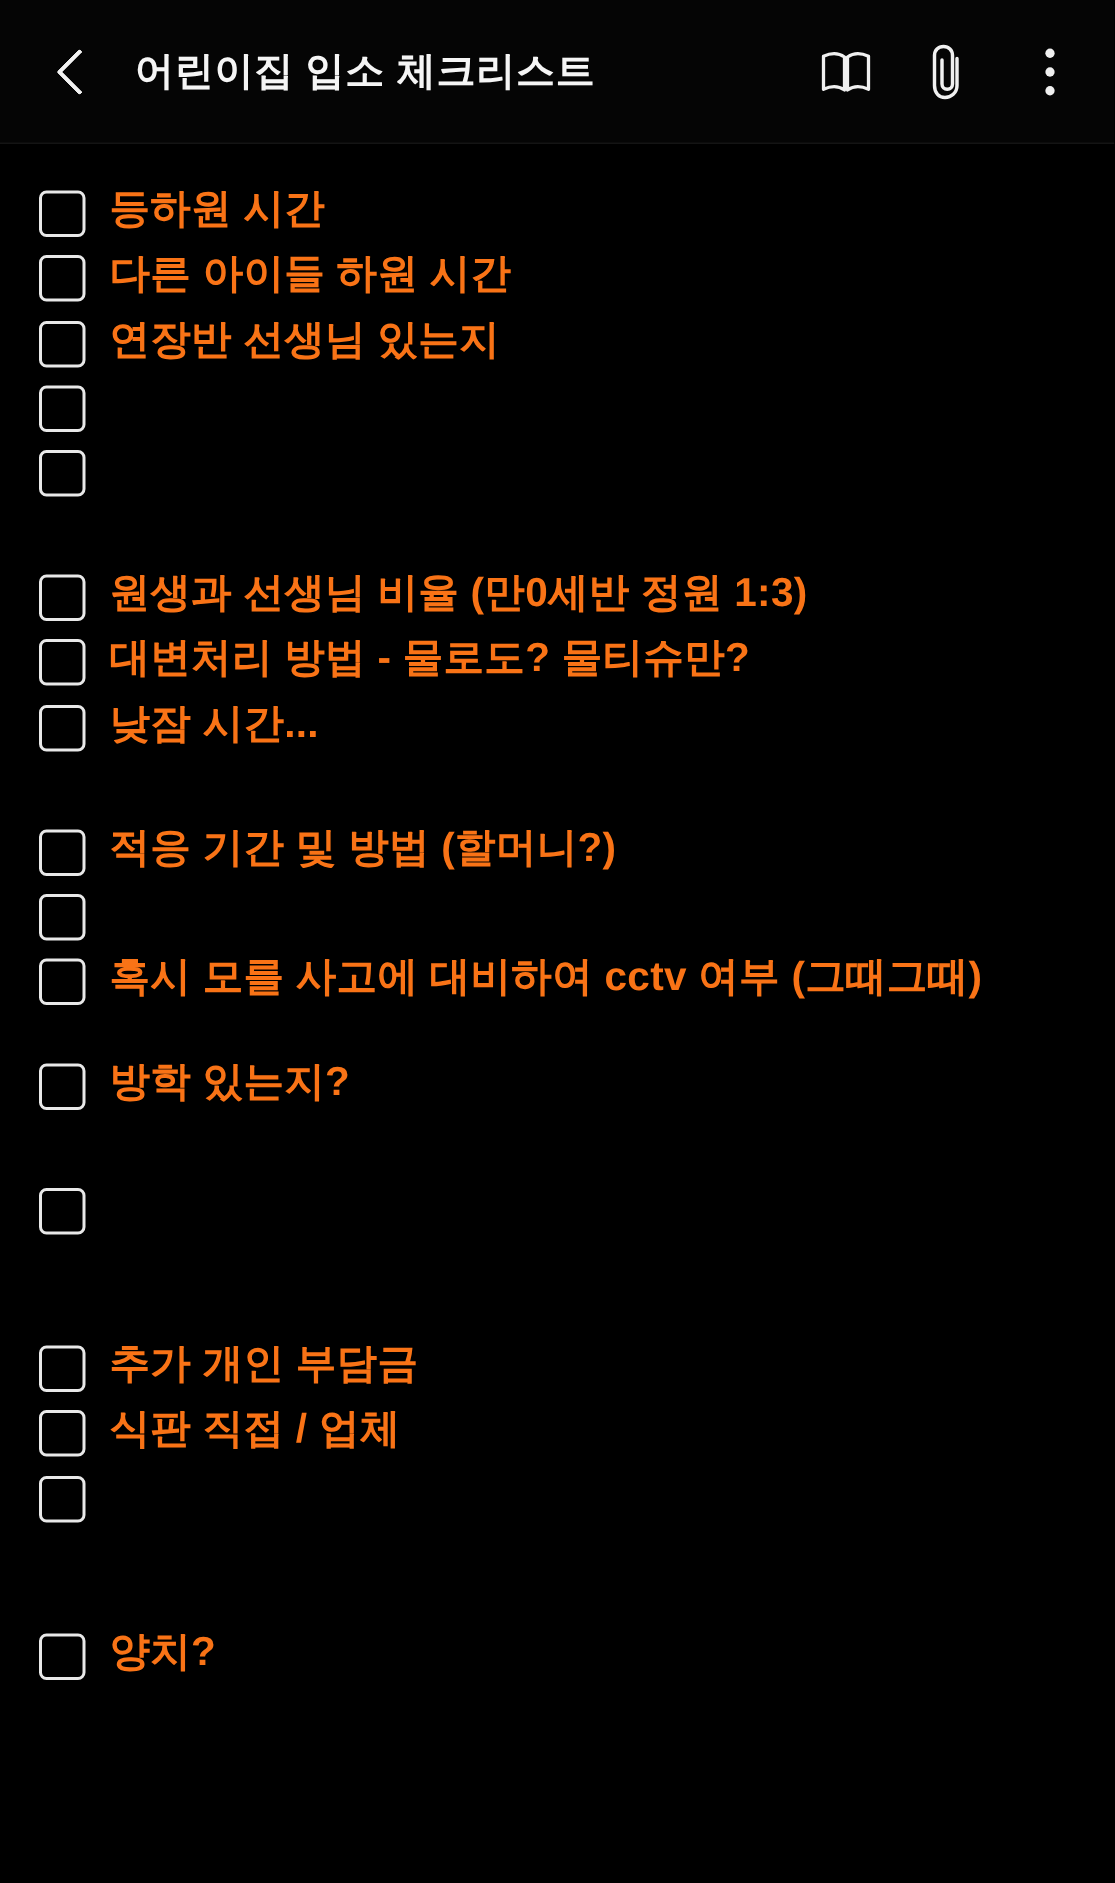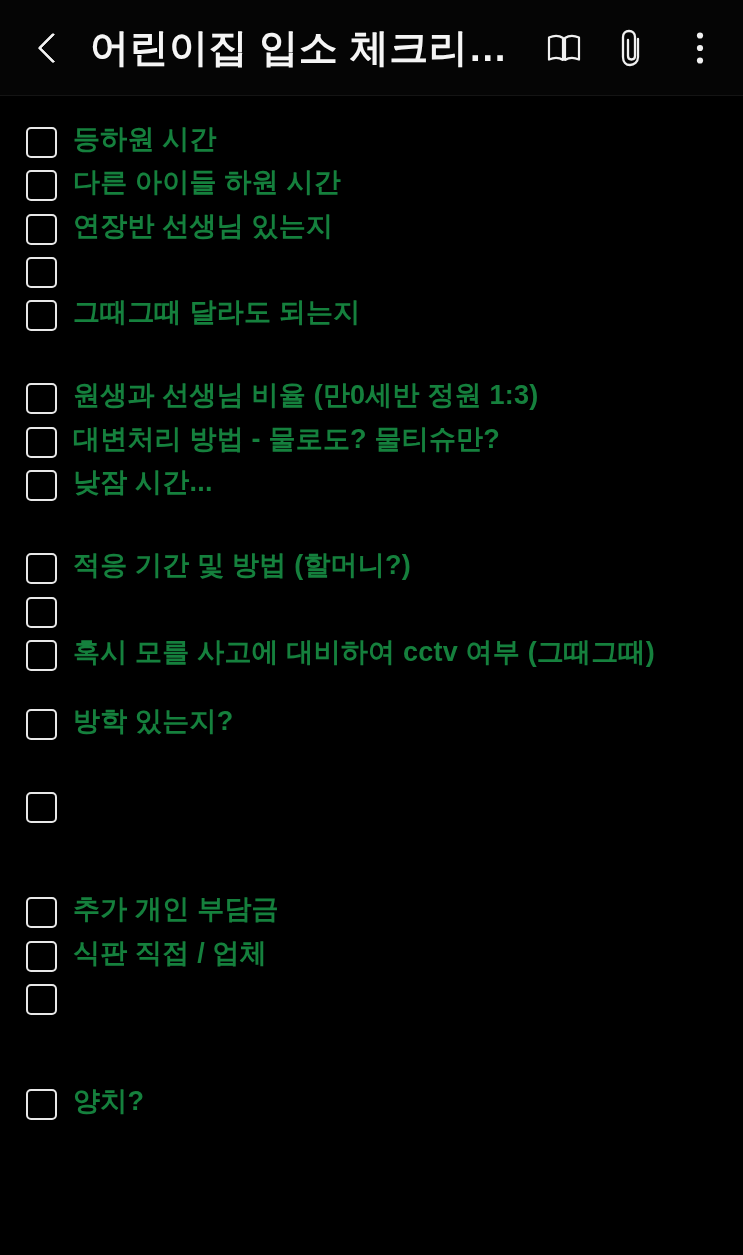--- a/index.html
+++ b/index.html
@@ -47,21 +47,21 @@
     height: 19px;
     border-left: 3px solid #f2f2f2;
     border-bottom: 3px solid #f2f2f2;
     transform: rotate(45deg);
     border-radius: 2px;
   }
 
   .title {
     flex: 1 1 auto;
     color: #f5f5f5;
-    font-size: 39px;
+    font-size: 26px;
     font-weight: 700;
     letter-spacing: 0.5px;
     margin-left: 22px;
     white-space: nowrap;
     overflow: hidden;
     text-overflow: ellipsis;
   }
 
   .hdr-actions {
     display: flex;
@@ -98,21 +98,21 @@
     height: 31px;
     min-width: 31px;
     border: 2px solid #e8e8e8;
     border-radius: 5px;
     background: transparent;
     margin-top: 7px;
     cursor: pointer;
   }
 
   .row-text {
-    color: #15803d;
+    color: #f97316;
     font-size: 27px;
     line-height: 1.42;
     font-weight: 600;
     letter-spacing: 0.2px;
     word-break: keep-all;
     padding-right: 6px;
     text-align: center;
   }
 
   .spacer-sm { height: 26px; }
@@ -160,21 +160,20 @@
       </div>
       <div class="row">
         <div class="checkbox"></div>
         <div class="row-text">연장반 선생님 있는지</div>
       </div>
       <div class="row">
         <div class="checkbox"></div>
       </div>
       <div class="row">
         <div class="checkbox"></div>
-        <div class="row-text">그때그때 달라도 되는지</div>
       </div>
       <div class="spacer-md"></div>
       <div class="row">
         <div class="checkbox"></div>
         <div class="row-text">원생과 선생님 비율 (만0세반 정원 1:3)</div>
       </div>
       <div class="row">
         <div class="checkbox"></div>
         <div class="row-text">대변처리 방법 - 물로도? 물티슈만?</div>
       </div>

